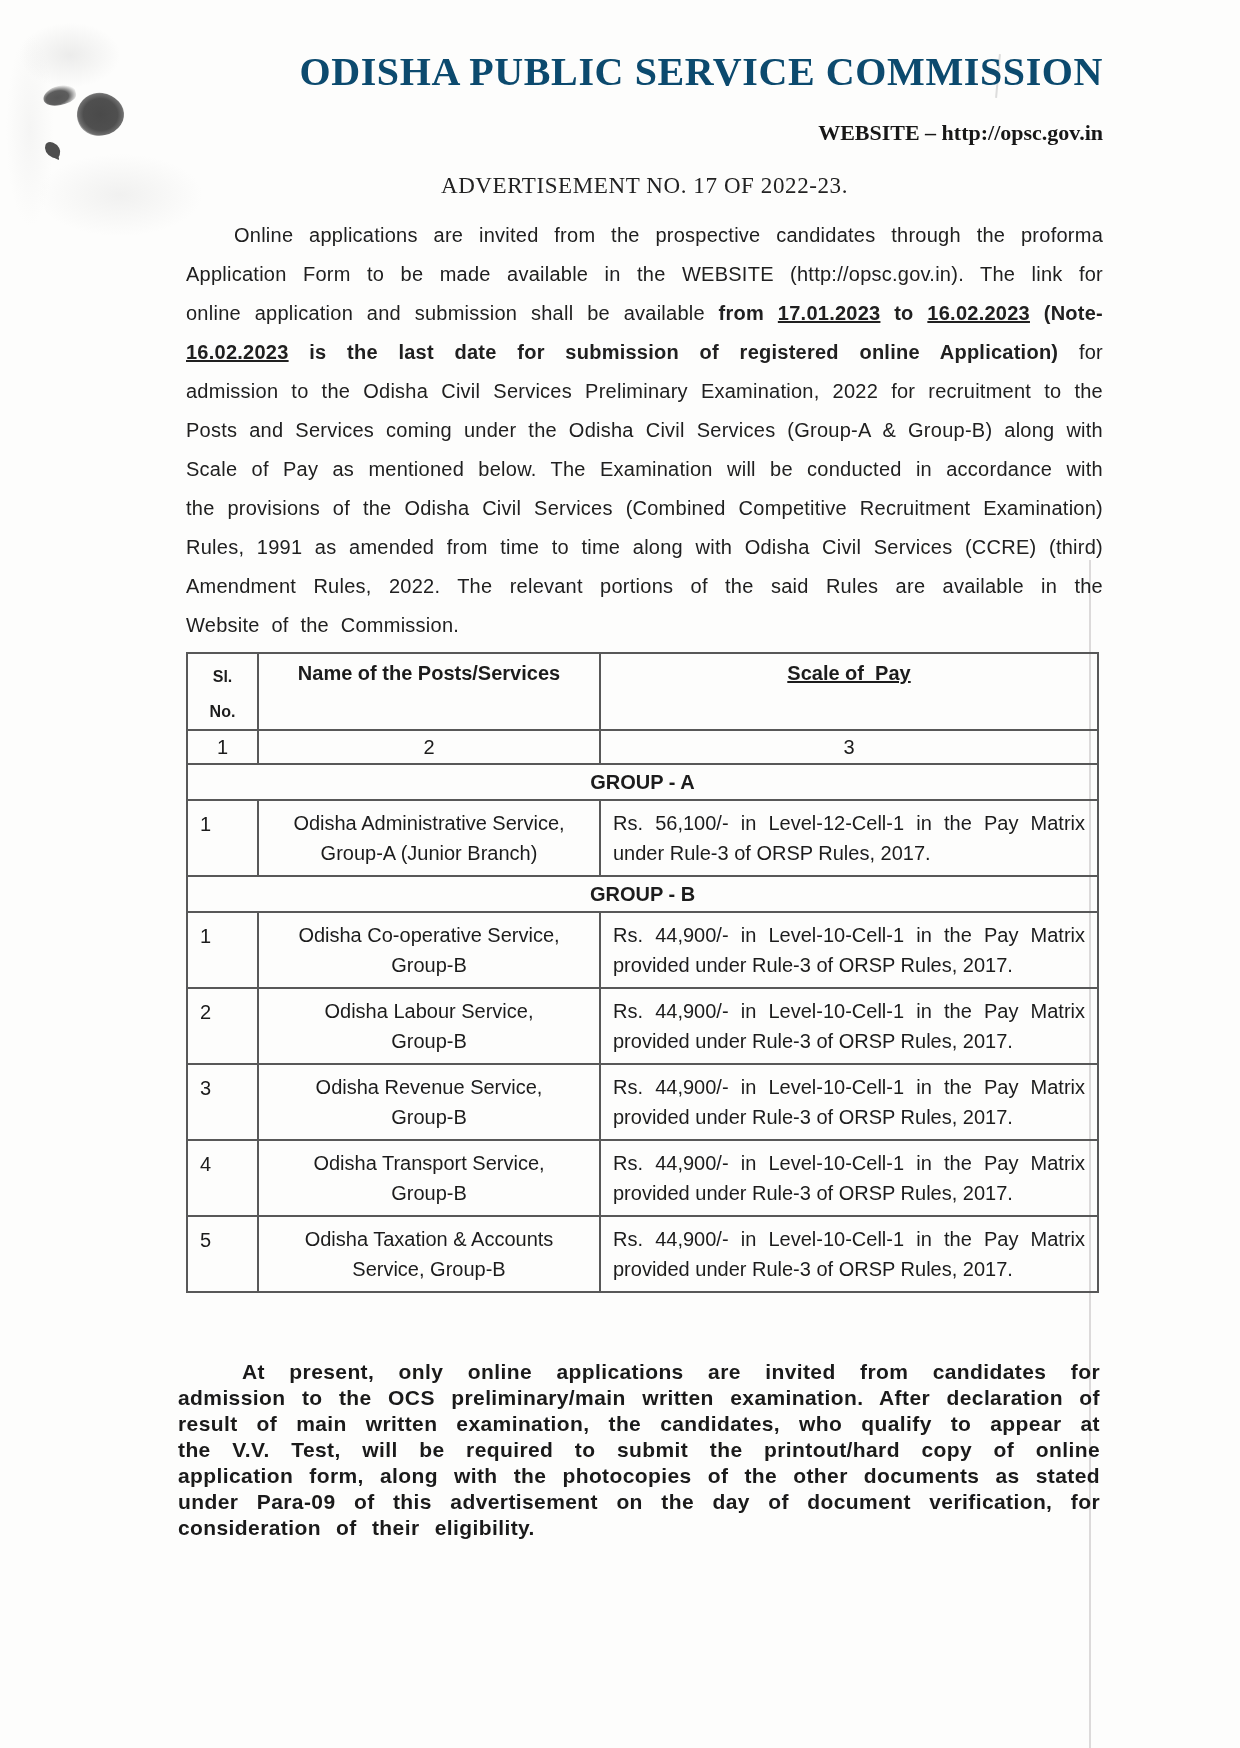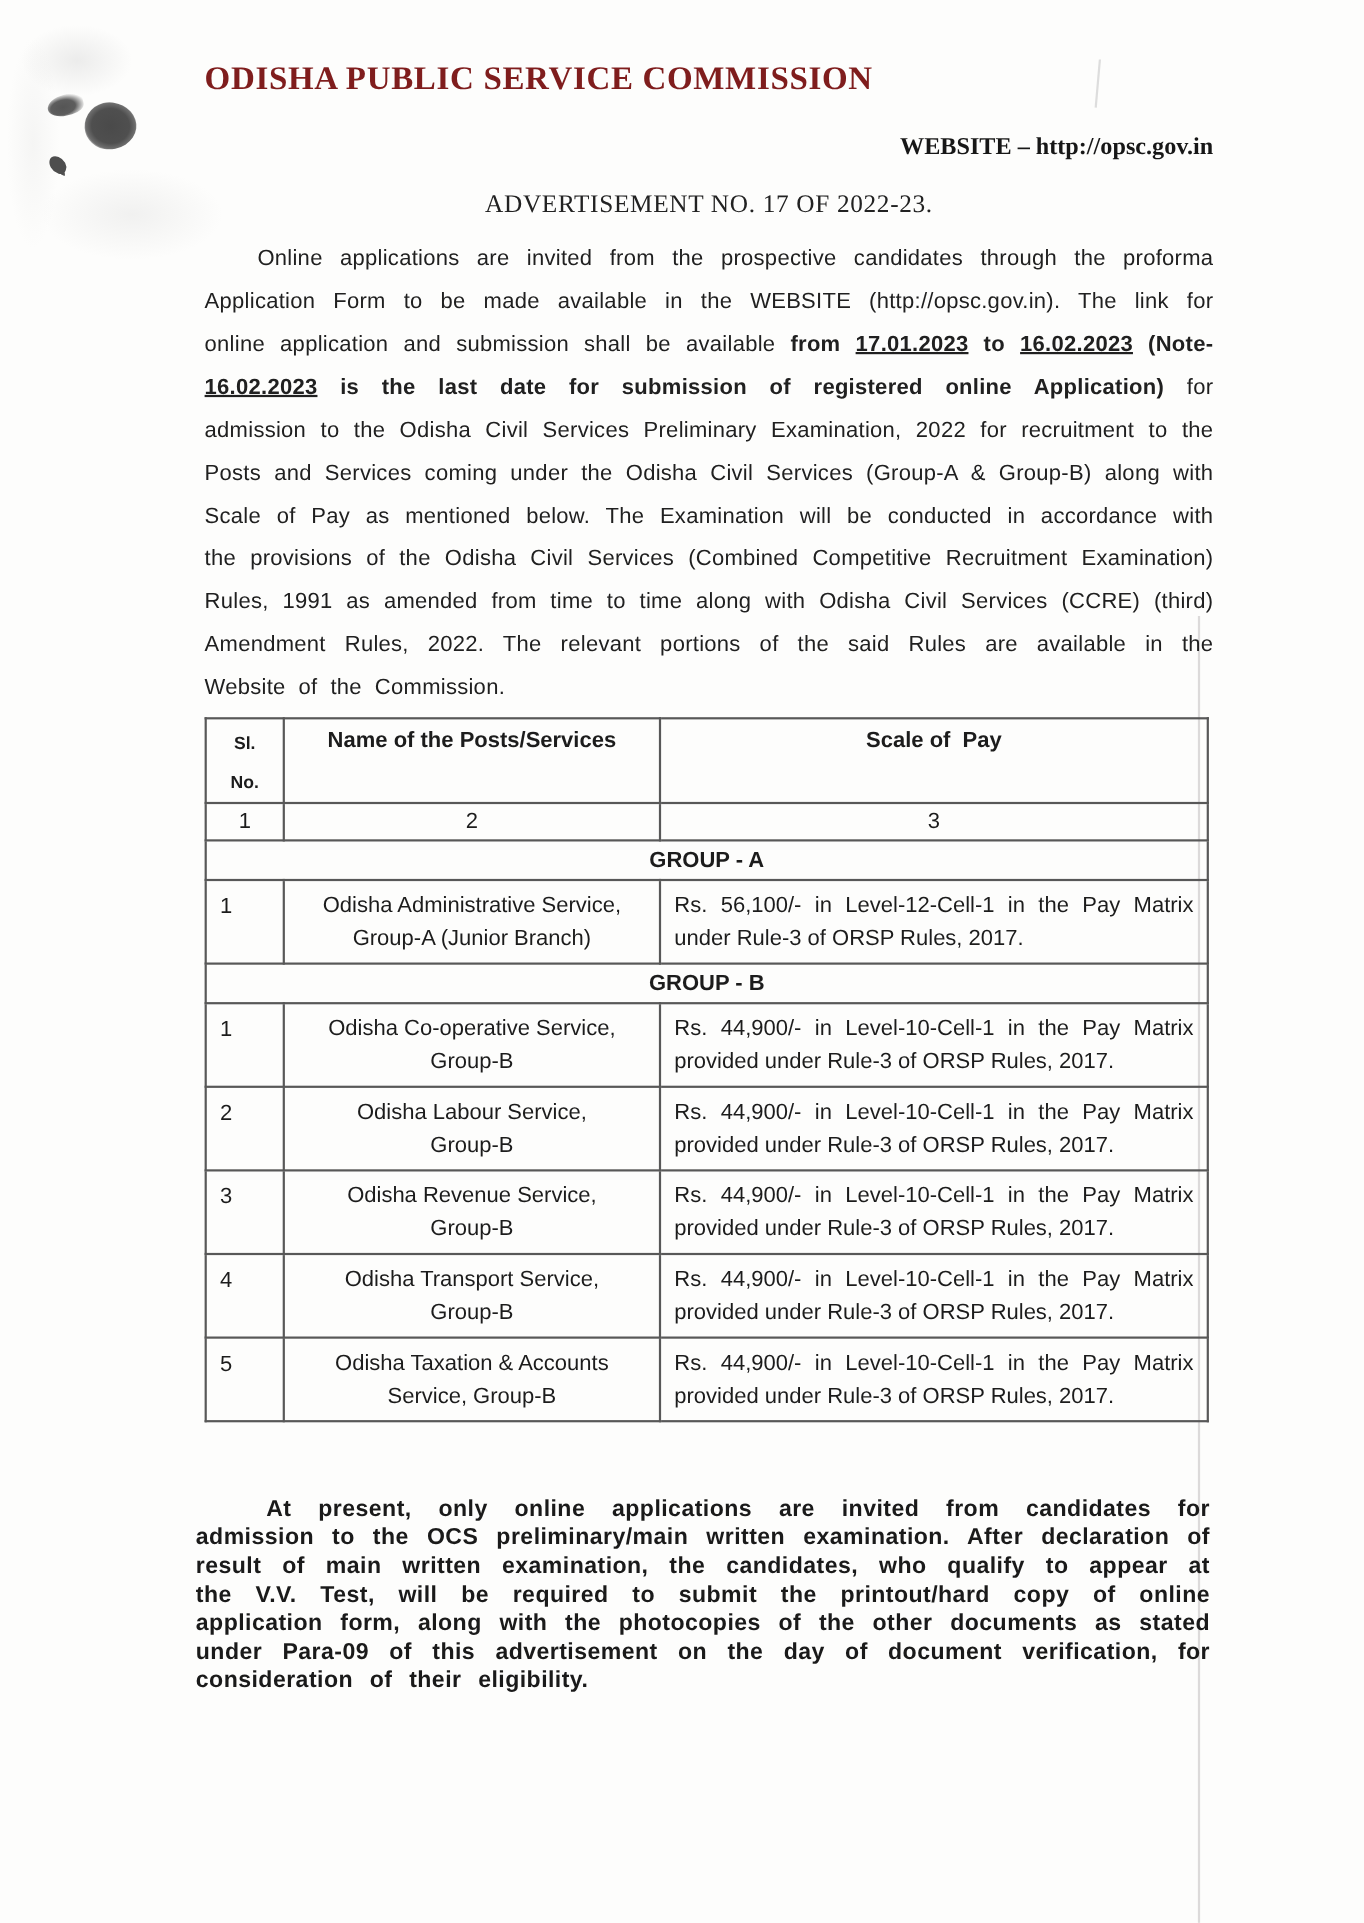--- a/index.html
+++ b/index.html
@@ -46,22 +46,22 @@
   .mark-top-right{
     position:absolute;left:997px;top:54px;width:2px;height:44px;
     background:rgba(150,150,150,0.30);
     transform:rotate(5deg);
   }
 
   .content{position:absolute;left:186px;top:55px;width:917px;}
 
   .org-title{
     font-family:"Liberation Serif", serif;font-weight:700;
-    font-size:30px;line-height:34px;letter-spacing:0.6px;
-    text-align:left;margin:0;color:#7f1d1d;
+    font-size:40px;line-height:34px;letter-spacing:0.6px;
+    text-align:right;margin:0;color:#0c4a6e;
   }
   .website-line{
     font-family:"Liberation Serif", serif;font-weight:700;
     font-size:22px;line-height:26px;text-align:right;margin-top:31px;color:#171717;
   }
   .advert-line{
     font-family:"Liberation Serif", serif;
     font-size:23px;line-height:27px;letter-spacing:0.6px;
     text-align:center;margin-top:26px;color:#222;
   }
@@ -88,21 +88,21 @@
   col.c-sl{width:71px;}
   col.c-name{width:342px;}
   col.c-pay{width:498px;}
   th.sl-h{
     white-space:pre-line;font-size:16px;line-height:35px;
     padding:5px 0 0 0;text-align:center;vertical-align:top;font-weight:700;
   }
   th.name-h,th.pay-h{
     font-size:20px;padding:8px 0 0 0;text-align:center;vertical-align:top;font-weight:700;
   }
-  th.pay-h{white-space:pre;}
+  th.pay-h{white-space:pre;text-decoration:underline;}
   .head-row{height:72px;}
   .num-row td{height:32px;text-align:center;line-height:30px;padding:0;font-weight:400;}
   .group-row td{height:34px;text-align:center;line-height:32px;padding:0;font-weight:700;}
   .data-row td{vertical-align:top;}
   td.sl-cell{padding:8px 0 0 12px;text-align:left;line-height:30px;}
   td.name-cell{white-space:pre-line;text-align:center;line-height:30px;padding:7px 6px;}
   td.pay-cell{text-align:justify;line-height:30px;padding:7px 12px;}
 
   .closing-para{
     margin:66px 0 0 -8px;width:922px;

